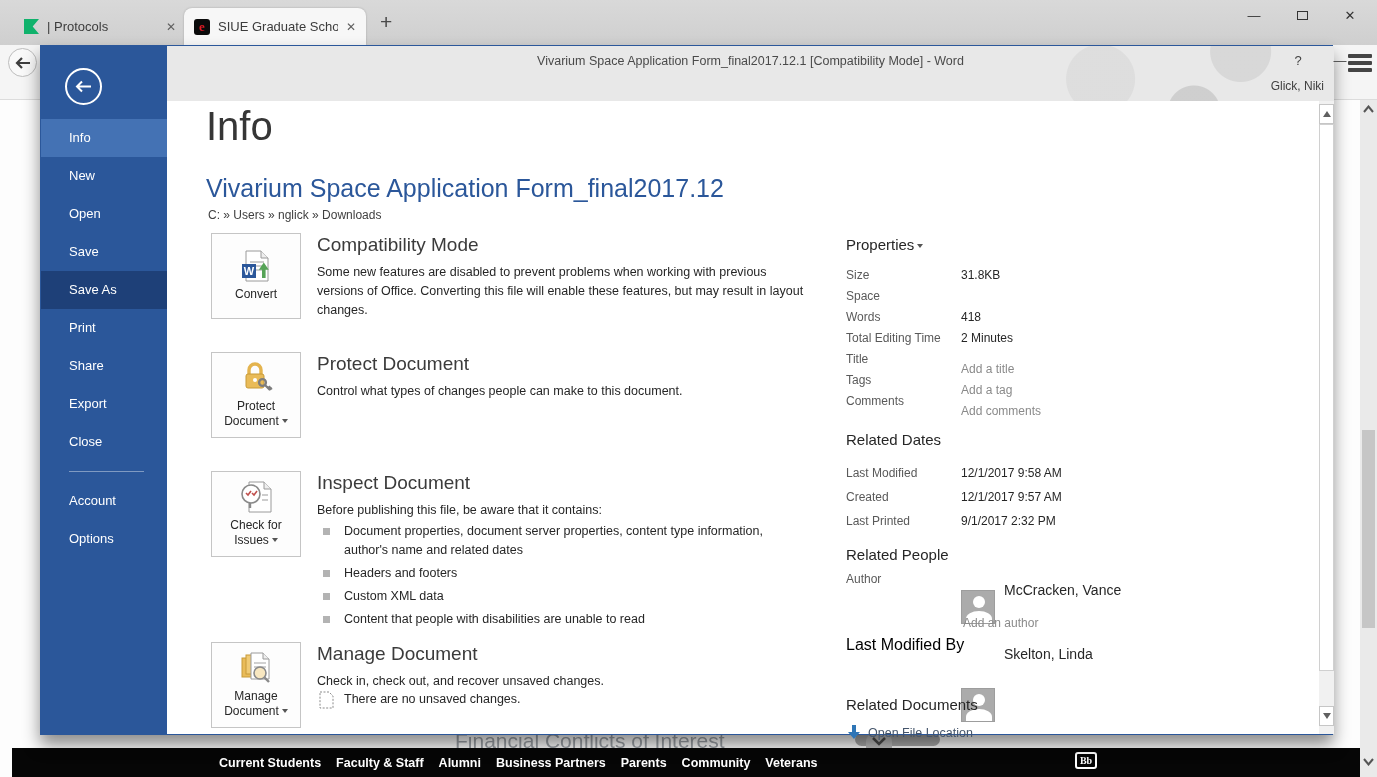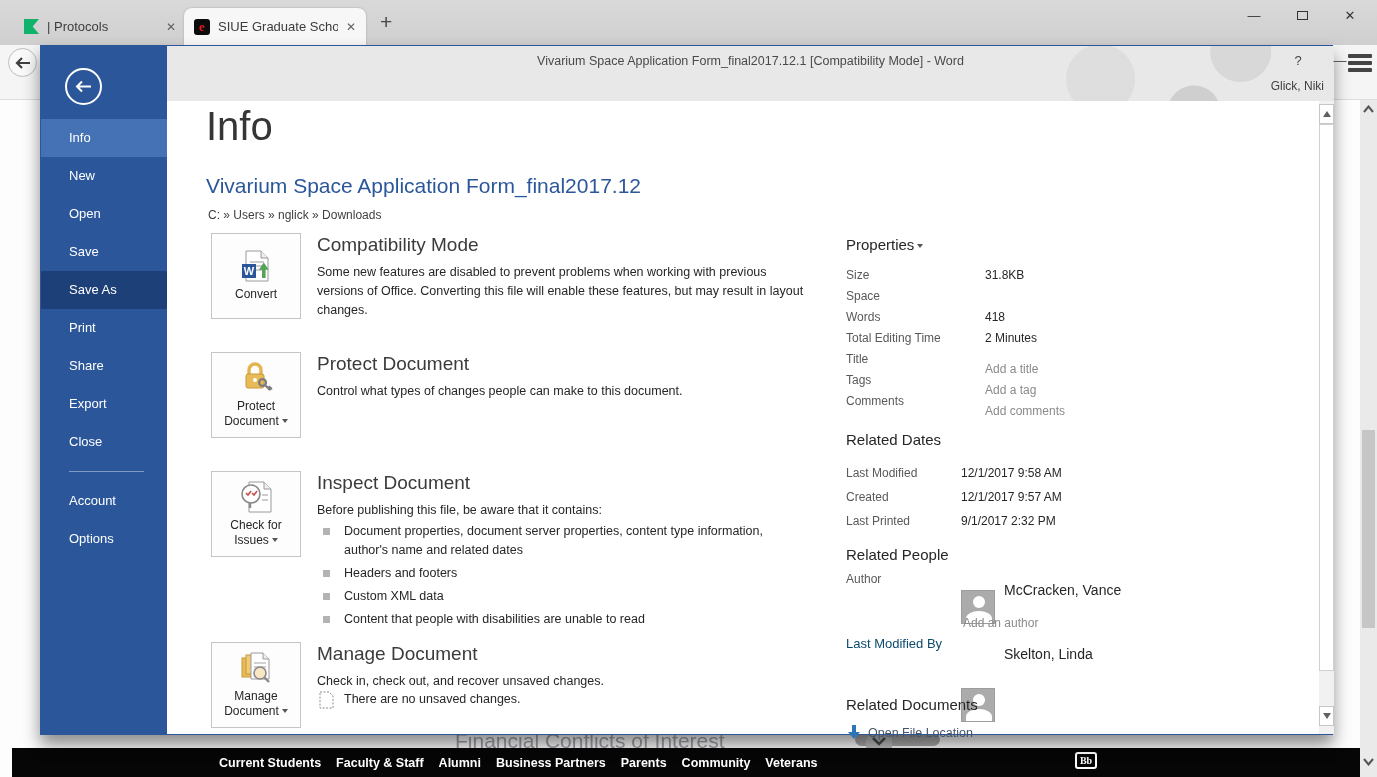--- a/index.html
+++ b/index.html
@@ -74,41 +74,41 @@
   .back-btn-word { left:24px; top:22px; width:37px; height:37px; border-radius:50%;
     border:2px solid #fff; display:flex; align-items:center; justify-content:center; }
   .menu { left:0; top:73px; width:126px; }
   .menu-item { height:38px; line-height:38px; padding-left:28px; color:#fff; font-size:13px; cursor:default; }
   .menu-item.selected { background:#4472b4; }
   .menu-item.hover { background:#1e4078; }
   .menu-divider { height:1px; background:rgba(255,255,255,.4); width:75px; margin:10px 0 10px 28px; }
 
   .content { left:126px; top:55px; width:1152px; height:633px; background:#fff; }
   .info-title { left:165px; top:58px; font-size:40px; font-weight:300; color:#363636; }
-  .doc-title { left:165px; top:128px; font-size:21px; font-weight:300; color:#2b579a; }
+  .doc-title { left:165px; top:128px; font-size:25px; font-weight:300; color:#2b579a; }
   .doc-path { left:167px; top:162px; font-size:12px; color:#404040; }
 
   .big-btn { left:170px; width:90px; height:86px; background:#fdfdfd; border:1px solid #c5c5c5;
     display:flex; flex-direction:column; align-items:center; justify-content:center;
     font-size:12px; color:#262626; text-align:center; line-height:15px; cursor:default; }
   .big-btn svg { margin-bottom:5px; }
   .caret { display:inline-block; width:0; height:0; border-left:3.5px solid transparent;
     border-right:3.5px solid transparent; border-top:4px solid #555; margin-left:3px; vertical-align:middle; }
 
   .sec-head { font-size:19px; font-weight:300; color:#3b3b3b; position:absolute; left:276px; }
   .sec-body { font-size:12.5px; color:#262626; line-height:19px; position:absolute; left:276px; }
   .bullets { left:282px; position:absolute; width:455px; }
   .bullet-row { display:flex; margin-bottom:4px; }
   .bullet-sq { width:7px; height:7px; background:#b3b3b3; margin:6px 14px 0 0; flex:0 0 auto; }
   .bullet-text { font-size:12.5px; color:#262626; line-height:19px; }
   .unsaved-row { left:278px; position:absolute; display:flex; align-items:center; gap:10px; }
 
   .props { left:805px; position:absolute; width:360px; }
   .panel-head { font-size:15px; color:#262626; }
-  .prop-row { display:flex; height:21px; align-items:center;gap:24px; }
+  .prop-row { display:flex; height:21px; align-items:center; }
   .prop-row .lbl { width:115px; font-size:12px; color:#595959; flex:0 0 auto; }
   .prop-row .val { font-size:12px; color:#262626; }
   .prop-row .val.muted { color:#8a8a8a;margin-top:20px; }
   .date-row { display:flex; height:24px; align-items:center; }
   .date-row .lbl { width:115px; font-size:12px; color:#595959; flex:0 0 auto; }
   .date-row .val { font-size:12px; color:#262626; }
   .avatar { width:34px; height:34px; background:#ababab; position:relative; overflow:hidden; border:1px solid #9d9d9d; }
   .avatar::before { content:""; position:absolute; left:11px; top:5px; width:12px; height:12px;
     border-radius:50%; background:#fff; }
   .avatar::after { content:""; position:absolute; left:4px; top:20px; width:26px; height:16px;
@@ -374,21 +374,21 @@
         <span class="val">9/1/2017 2:32 PM</span>
       </div>
   </div>
 
   <div class="props" style="top:500px">
     <div class="panel-head">Related People</div>
     <div class="abs" style="left:0; top:26px; font-size:12px; color:#595959">Author</div>
     <div class="abs avatar" style="left:115px; top:27px"></div>
     <div class="abs person-name" style="left:158px; top:36px">McCracken, Vance</div>
     <div class="abs muted-link" style="left:117px; top:70px">Add an author</div>
-    <div class="abs" style="left:0; top:90px; font-size:13px; color:#0c4a6e">Last Modified By</div>
+    <div class="abs" style="left:0; top:90px; font-size:16px; color:#000000">Last Modified By</div>
     <div class="abs avatar" style="left:115px; top:91px"></div>
     <div class="abs person-name" style="left:158px; top:100px">Skelton, Linda</div>
   </div>
 
   <div class="props" style="top:650px">
     <div class="panel-head">Related Documents</div>
     <div class="ofl" style="margin-top:12px">
       <svg width="16" height="15" viewBox="0 0 16 15">
         <path d="M6 0 H10 V7 H14 L8 14 L2 7 H6 Z" fill="#2e75b6"></path>
       </svg>

